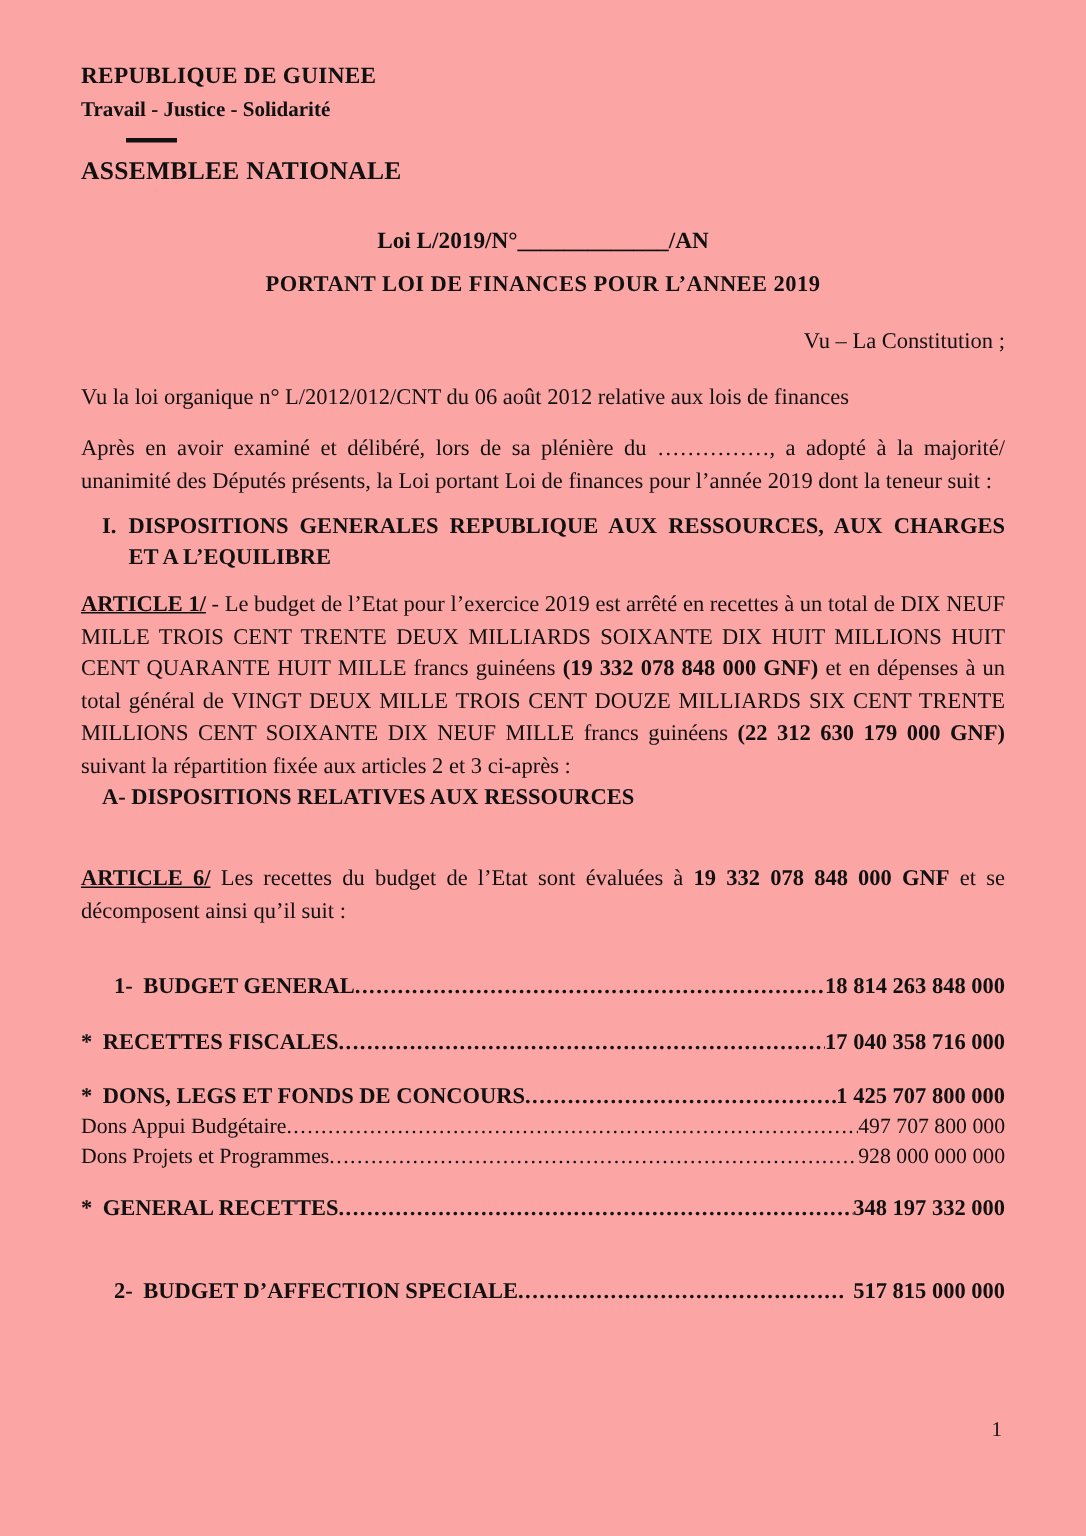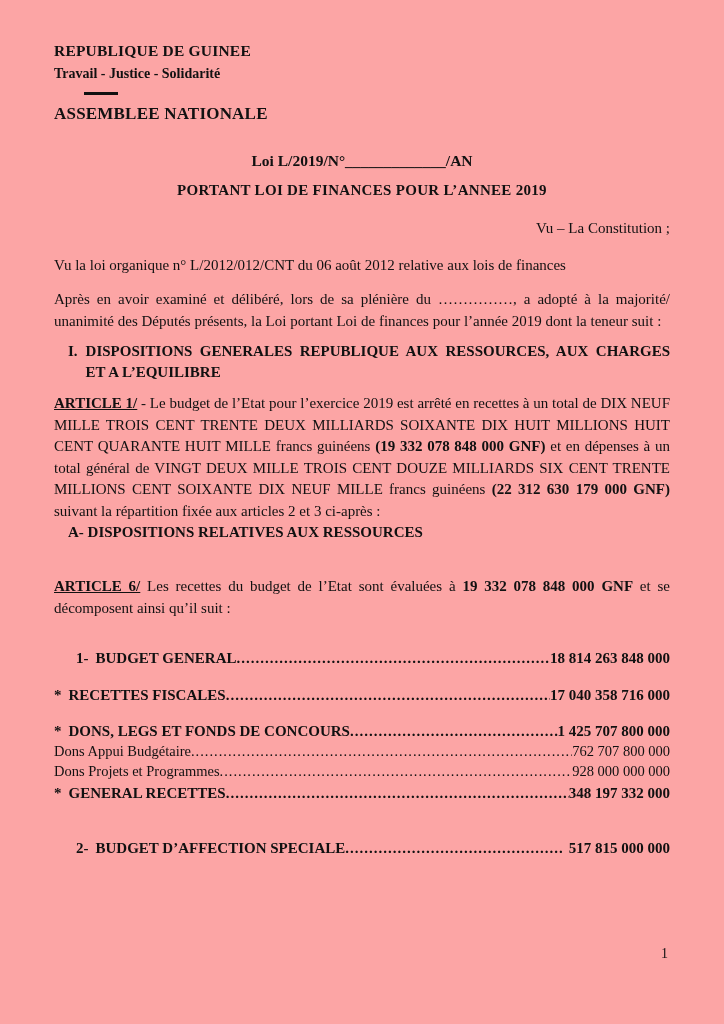--- a/index.html
+++ b/index.html
@@ -74,21 +74,21 @@
   .leader::after {
     content: "..........................................................................................................................................................................................";
     letter-spacing: 1px;
   }
   .line-value { flex: 0 0 auto; white-space: nowrap; }
   .gap-value .line-value { margin-left: 7px; }
 
   .mb-blank   { margin-bottom: 17px; }
   .mb-blank2  { margin-bottom: 16px; }
   .mb-none    { margin-bottom: 0; }
-  .mb-small   { margin-bottom: 2px; }
+  .mb-small   { margin-bottom: 15px; }
   .mb-large   { margin-bottom: 35px; }
   .mt-special { margin-top: 35px; }
 
   
   .page-number {
     position: absolute; right: 56px; top: 943px;
     font-size: 14px;
   }
 </style>
 </head>
@@ -141,21 +141,21 @@
       <span class="line-prefix">*</span>
       <span class="line-label">DONS, LEGS ET FONDS DE CONCOURS</span>
       <span class="leader"></span>
       <span class="line-value">1 425 707 800 000</span>
     </div>
 
     <div class="budget-line sub mb-none">
 
       <span class="line-label">Dons Appui Budgétaire</span>
       <span class="leader"></span>
-      <span class="line-value">762 707 800 000</span>
+      <span class="line-value">497 707 800 000</span>
     </div>
 
     <div class="budget-line sub mb-small">
 
       <span class="line-label">Dons Projets et Programmes</span>
       <span class="leader"></span>
       <span class="line-value">928 000 000 000</span>
     </div>
 
     <div class="budget-line bold mb-large">

